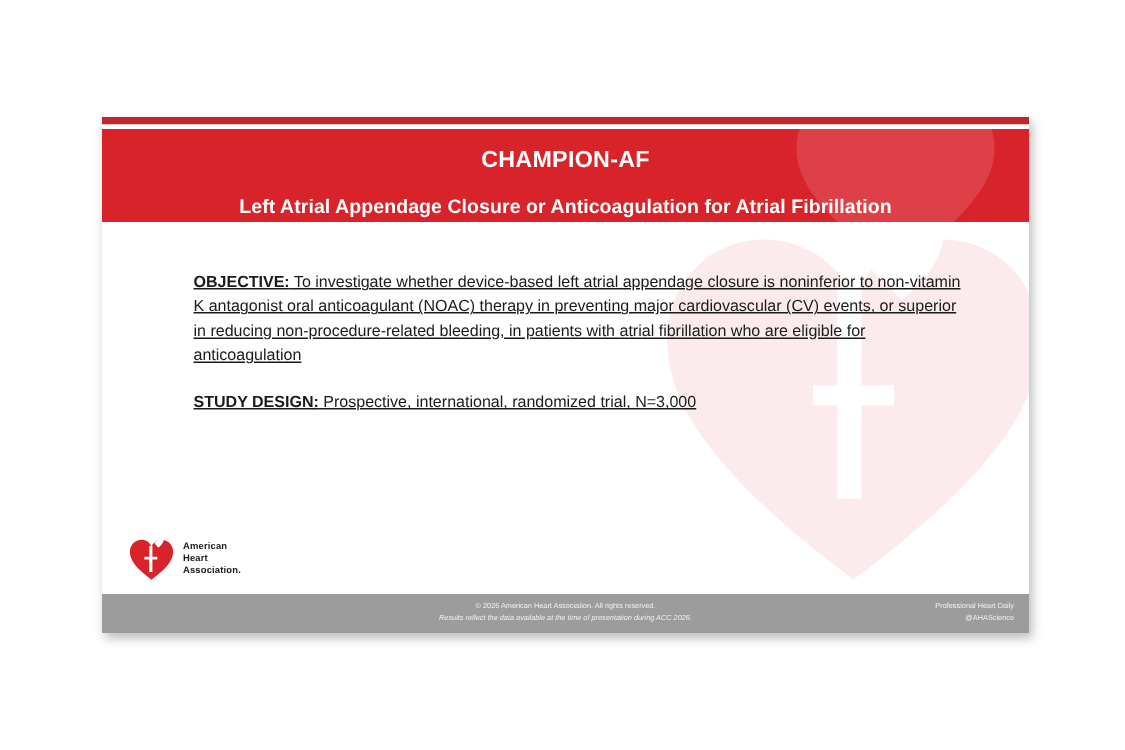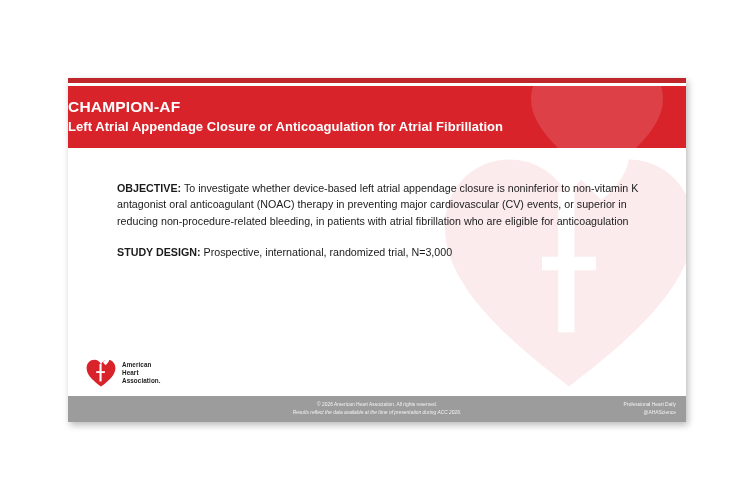--- a/index.html
+++ b/index.html
@@ -56,35 +56,36 @@
     position: absolute;
     right: 14px;
     top: -38px;
     width: 150px;
     height: 150px;
     opacity: 0.13;
   }
   .header-text {
     position: relative;
     z-index: 2;
+    text-align: center;
     padding-top: 11px;
     color: #ffffff;
   }
   .title-main {
     font-size: 15.5px;
     font-weight: bold;
     letter-spacing: 0.2px;
     line-height: 1.25;
   }
   .title-sub {
     font-size: 13px;
     font-weight: bold;
     letter-spacing: 0.05px;
     line-height: 1.35;
-    margin-top: 2px;
+    margin-top: 13px;
   }
 
   
   .body-area {
     position: absolute;
     left: 0;
     top: 70px;
     width: 100%;
     bottom: 26px;
     background: #ffffff;
@@ -100,21 +101,22 @@
   }
   .body-text {
     position: relative;
     z-index: 2;
     padding: 32px 40px 0 45px;
     color: #1b1b1b;
     font-size: 10.7px;
     line-height: 1.52;
   }
   .para {
-    margin: 0 0 15px 4px;
+    margin: 0 0 15px 16px;
+    text-decoration: underline;
   }
   .para:last-child { margin-bottom: 0; }
   .lbl { font-weight: bold; }
   .para.conclusions {
     font-weight: bold;
     margin-top: 17px;
   }
 
   
   .aha-logo {

